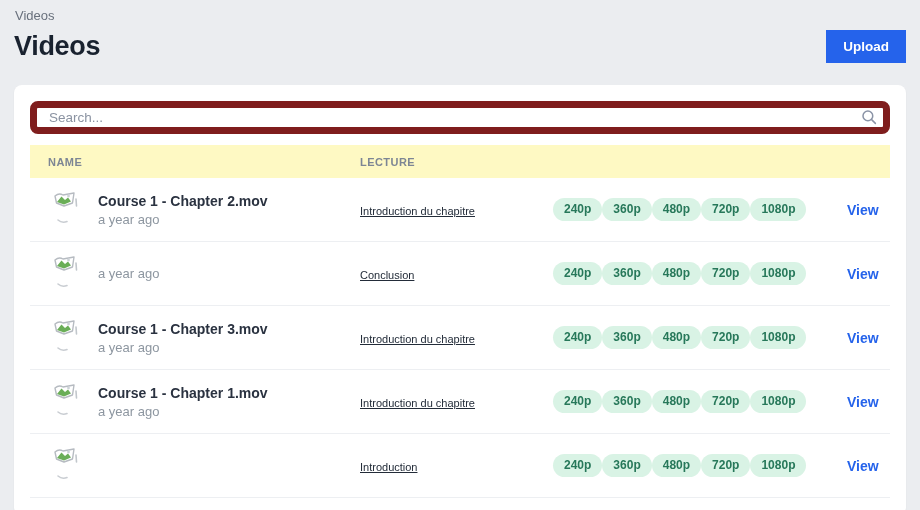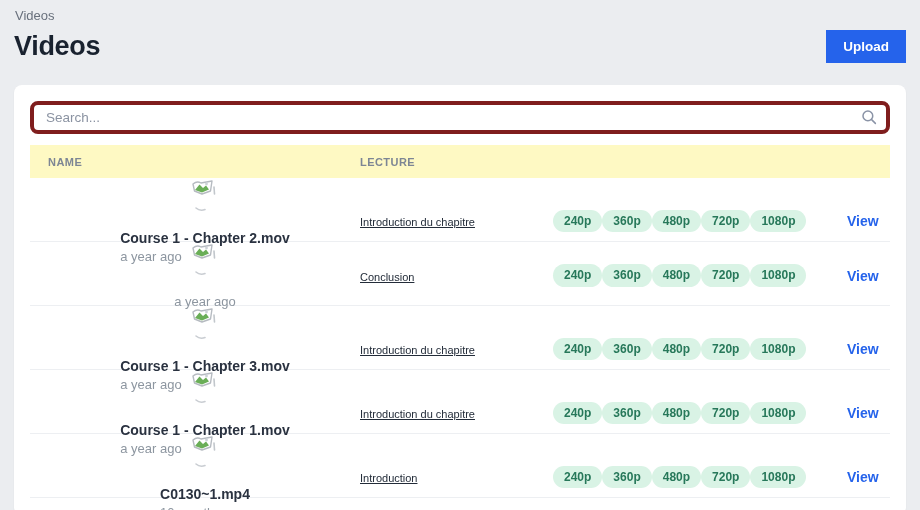--- a/index.html
+++ b/index.html
@@ -46,21 +46,21 @@
     margin-top: 22px;
     padding: 16px 16px 0 16px;
     box-shadow: 0 1px 2px rgba(20,30,50,0.06);
     min-height: 430px;
   }
 
   .search-wrap { position:relative; }
   .search-input {
     width:100%;
     height: 33px;
-    border:4px solid #7f1d1d;
+    border:7px solid #7f1d1d;
     border-radius: 8px;
     padding: 0 38px 0 12px;
     font-family: "Liberation Sans", sans-serif;
     font-size: 13.5px;
     color:#333c49;
     outline:none;
   }
   .search-input::placeholder { color:#8b93a2; }
   .search-icon {
     position:absolute;
@@ -89,21 +89,20 @@
     grid-template-columns: 330px 193px 246px 1fr;
     align-items:center;
     height: 64px;
     border-bottom: 1px solid #edeff2;
   }
   .name-cell {
     display:flex;
     align-items:center;
     gap: 14px;
     padding-left: 20px;
-    flex-direction: column;
   }
   .thumb { width:34px; height:40px; flex:0 0 34px; display:flex; align-items:flex-start; }
   .name-stack { display:flex; flex-direction:column; gap:3px; }
   .v-name { font-size: 14px; font-weight: 700; color:#2a3240; }
   .v-age  { font-size: 13px; color:#8d96a0; }
   .lecture-link {
     font-size: 11px;
     color:#232c39;
     text-decoration: underline;
     cursor:pointer;
@@ -285,24 +284,20 @@
     <div class="name-cell">
       <span class="thumb">
         <svg width="32" height="38" viewBox="0 0 32 38">
           <path d="M5 6 Q9 2.5 13 5 L24 3 L22.5 13 L14 16 L6.5 13 Z" fill="#ffffff" stroke="#b6bbc1" stroke-width="1.4" stroke-linejoin="round"></path>
           <path d="M7 12 L11.5 6.5 L15 10 L18 7.5 L21 11.5 L14 14.5 Z" fill="#6aae57"></path>
           <circle cx="18.5" cy="6" r="1.4" fill="#cdd2d7"></circle>
           <path d="M26 9 L26.5 16" stroke="#c2c7cc" stroke-width="1.6" stroke-linecap="round"></path>
           <path d="M8 30 Q12 33.5 17 31.5" fill="none" stroke="#c9cdd2" stroke-width="1.6" stroke-linecap="round"></path>
         </svg>
       </span>
-      <span class="name-stack">
-        <span class="v-name">C0130~1.mp4</span>
-        <span class="v-age">10 months ago</span>
-      </span>
     </div>
     <div>
       <a class="lecture-link">Introduction</a>
     </div>
     <div class="res-cell">
               <span class="badge">240p</span>
               <span class="badge">360p</span>
               <span class="badge">480p</span>
               <span class="badge">720p</span>
               <span class="badge">1080p</span>

